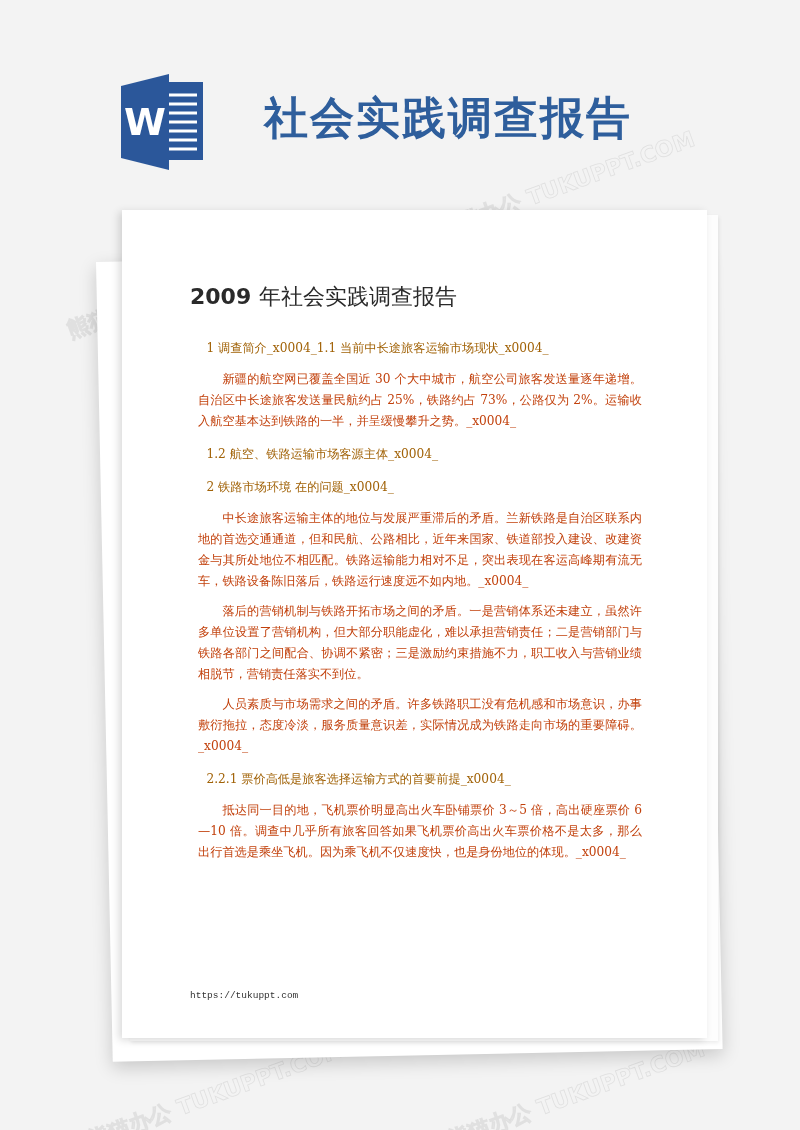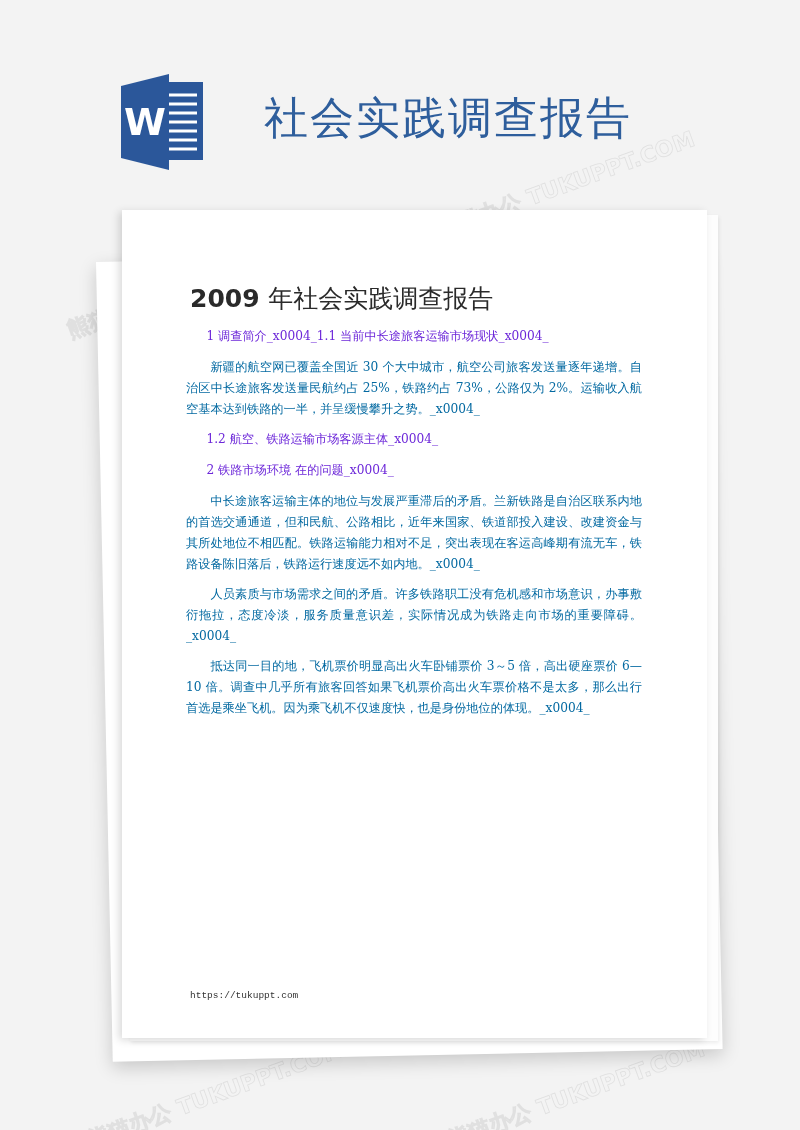--- a/index.html
+++ b/index.html
@@ -6,47 +6,47 @@
   body {
     width: 800px; height: 1130px; position: relative; overflow: hidden;
     background: #f3f3f3;
     font-family: "DejaVu Serif", "Liberation Serif", serif;
   }
   .header { position: absolute; left: 0; top: 0; width: 800px; height: 200px; }
   .word-icon { position: absolute; left: 111px; top: 72px; width: 100px; height: 100px; }
   .banner-title {
     position: absolute; left: 264px; top: 88px;
     font-family: "DejaVu Sans", "Liberation Sans", sans-serif;
-    font-size: 44px; color: #2e5e9c; letter-spacing: 2px; line-height: 60px;
+    font-size: 44px; color: #2e5e9c; letter-spacing: 2px; line-height: 60px; font-weight: bold;
   }
   .paper-back {
     position: absolute; left: 96px; top: 262px; width: 610px; height: 800px;
     background: #ffffff; transform: rotate(-1.2deg); transform-origin: 0 0;
     box-shadow: 0 6px 18px rgba(0,0,0,0.18);
   }
   .paper-mid {
     position: absolute; left: 130px; top: 215px; width: 588px; height: 826px;
     background: #fdfdfd; box-shadow: 1px 2px 4px rgba(0,0,0,0.08);
   }
   .paper {
     position: absolute; left: 122px; top: 210px; width: 585px; height: 828px;
     background: #ffffff; box-shadow: -3px 2px 8px rgba(0,0,0,0.15);
   }
   .doc-title {
     position: absolute; left: 68px; top: 72px;
     font-family: "DejaVu Sans", "Liberation Sans", sans-serif;
-    font-size: 25px; font-weight: bold; color: #2a2a2a;
+    font-size: 22px; font-weight: bold; color: #2a2a2a;
   }
   .doc-title .cn { font-weight: normal; }
   .doc-body { position: absolute; left: 60px; top: 116px; width: 460px; }
   .p {
-    font-size: 12.2px; line-height: 21px; color: #0369a1; margin: 0 0 9px 4px;
+    font-size: 12.2px; line-height: 21px; color: #c2410c; margin: 0 0 9px 16px;
     text-indent: 2em; text-align: justify;
   }
-  .h { font-size: 12.2px; line-height: 21px; color: #6d28d9; margin: 0 0 10px 0; padding-left: 2em; }
+  .h { font-size: 12.2px; line-height: 21px; color: #a16207; margin: 12px 0 10px 0; padding-left: 2em; }
   .footer-link {
     position: absolute; left: 68px; top: 780px;
     font-family: Liberation Mono, monospace; font-size: 9.5px; color: #333;
   }
   .watermark {
     position: absolute; font-family: "DejaVu Sans", sans-serif; font-size: 22px; font-weight: bold;
     color: rgba(255,255,255,0.0); -webkit-text-stroke: 0.8px rgba(190,190,190,0.35);
     transform: rotate(-20deg); white-space: nowrap; pointer-events: none;
   }
 </style>
@@ -84,18 +84,20 @@
     <span>2009</span>
     <span class="cn">年社会实践调查报告</span>
   </div>
 
   <div class="doc-body">
     <div class="h">1 调查简介_x0004_1.1 当前中长途旅客运输市场现状_x0004_</div>
     <div class="p">新疆的航空网已覆盖全国近 30 个大中城市，航空公司旅客发送量逐年递增。自治区中长途旅客发送量民航约占 25%，铁路约占 73%，公路仅为 2%。运输收入航空基本达到铁路的一半，并呈缓慢攀升之势。_x0004_</div>
     <div class="h">1.2 航空、铁路运输市场客源主体_x0004_</div>
     <div class="h">2 铁路市场环境 在的问题_x0004_</div>
     <div class="p">中长途旅客运输主体的地位与发展严重滞后的矛盾。兰新铁路是自治区联系内地的首选交通通道，但和民航、公路相比，近年来国家、铁道部投入建设、改建资金与其所处地位不相匹配。铁路运输能力相对不足，突出表现在客运高峰期有流无车，铁路设备陈旧落后，铁路运行速度远不如内地。_x0004_</div>
+    <div class="p">落后的营销机制与铁路开拓市场之间的矛盾。一是营销体系还未建立，虽然许多单位设置了营销机构，但大部分职能虚化，难以承担营销责任；二是营销部门与铁路各部门之间配合、协调不紧密；三是激励约束措施不力，职工收入与营销业绩相脱节，营销责任落实不到位。</div>
     <div class="p">人员素质与市场需求之间的矛盾。许多铁路职工没有危机感和市场意识，办事敷衍拖拉，态度冷淡，服务质量意识差，实际情况成为铁路走向市场的重要障碍。_x0004_</div>
+    <div class="h">2.2.1 票价高低是旅客选择运输方式的首要前提_x0004_</div>
     <div class="p">抵达同一目的地，飞机票价明显高出火车卧铺票价 3～5 倍，高出硬座票价 6—10 倍。调查中几乎所有旅客回答如果飞机票价高出火车票价格不是太多，那么出行首选是乘坐飞机。因为乘飞机不仅速度快，也是身份地位的体现。_x0004_</div>
   </div>
 
   <div class="footer-link">https://tukuppt.com</div>
 </div>
 
 </body></html>

